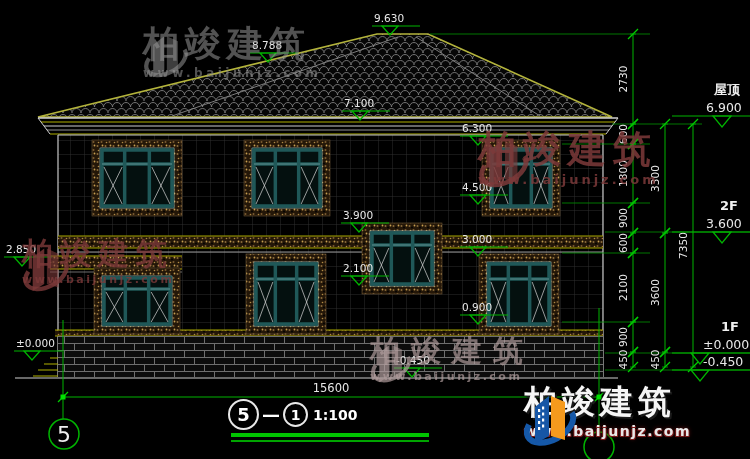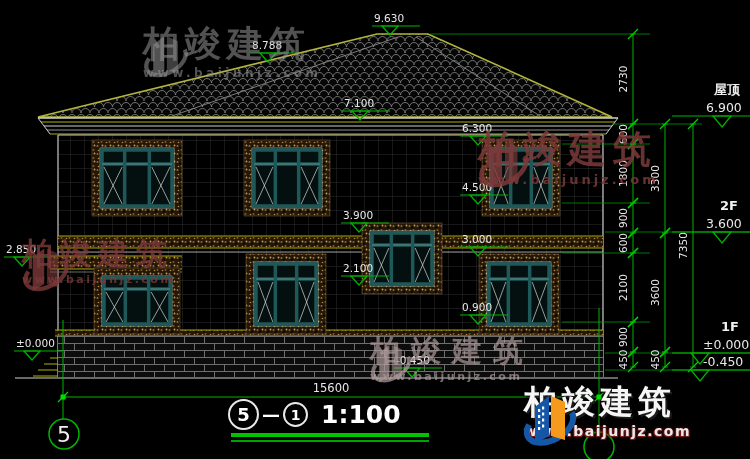--- a/index.html
+++ b/index.html
@@ -27,21 +27,21 @@
   .wmicon{flex:0 0 auto;}
 
   
   .title{position:absolute;left:228px;top:399px;display:flex;align-items:center;gap:5px;color:#fff;}
   .circ{display:inline-flex;align-items:center;justify-content:center;border:2px solid #e8e8e8;
         border-radius:50%;font-weight:bold;}
   .circ.big{width:27px;height:27px;font-size:18px;}
   .circ.small{width:21px;height:21px;font-size:14px;}
   .dash{font-size:18px;font-weight:bold;margin:0 -2px;}
   .ttext{font-size:28px;font-weight:bold;letter-spacing:2px;}
-  .tscale{font-size:25px;font-weight:bold;margin-left:8px;}
+  .tscale{font-size:14px;font-weight:bold;margin-left:0;}
   .uline1{position:absolute;left:231px;top:433px;width:198px;height:4px;background:#00c400;}
   .uline2{position:absolute;left:231px;top:440px;width:198px;height:2px;background:#00a400;}
 
   
   .logo{position:absolute;left:524px;top:385px;display:flex;align-items:flex-start;gap:7px;}
   .logoname{font-size:33px;font-weight:bold;color:#f6f6f6;letter-spacing:5px;line-height:1;
             text-shadow:2px 2px 0 #1a1a1a,0 0 3px #000;}
   .logosite{font-size:14px;font-weight:bold;color:#e9e9e9;letter-spacing:1.5px;margin-top:5px;
             text-shadow:1px 1px 0 #7a1a1a,-1px 1px 0 #7a1a1a,0 0 4px #6a1212;}
 </style>

